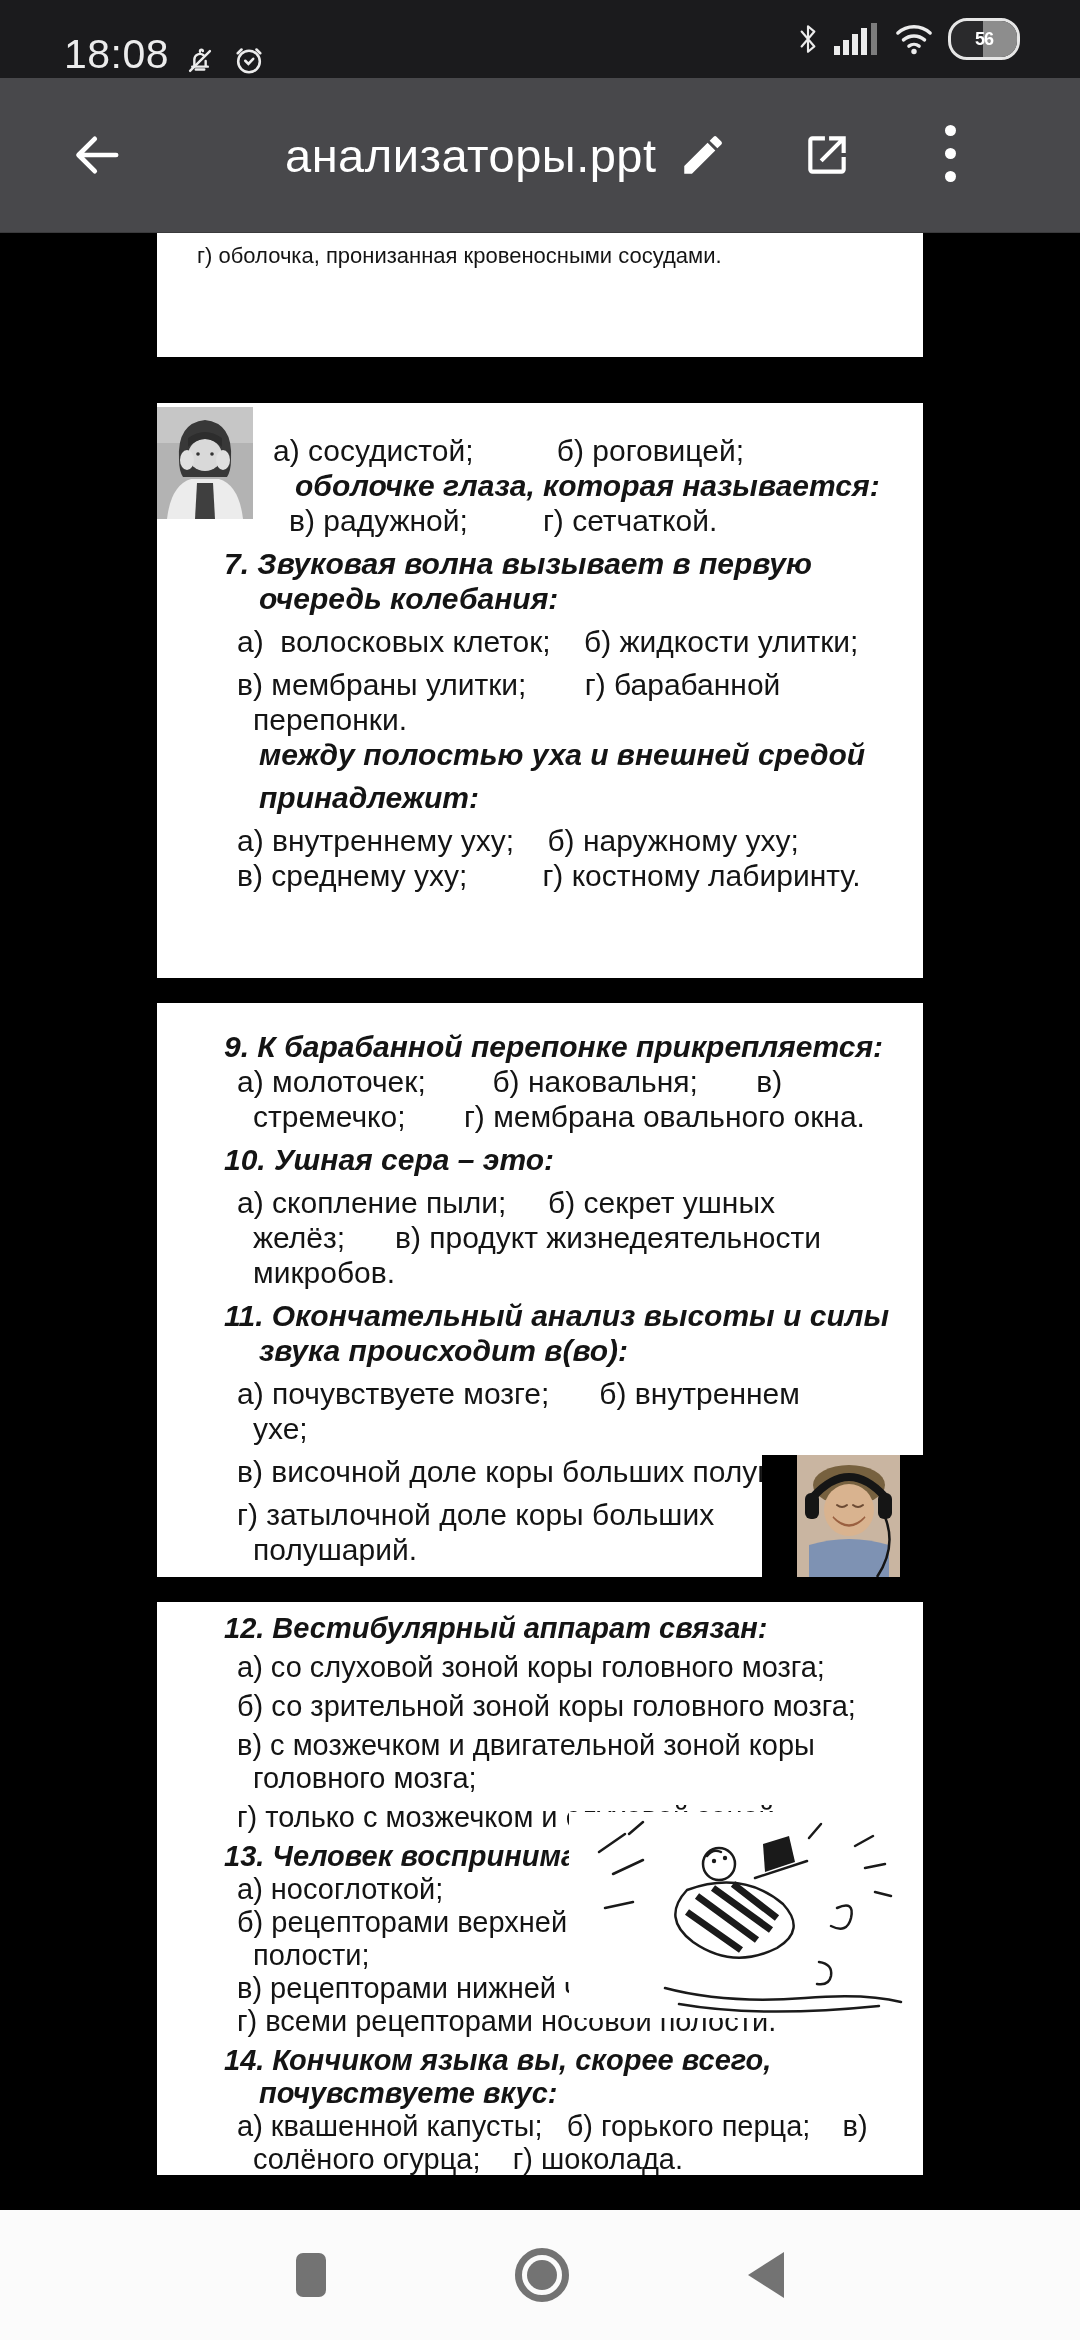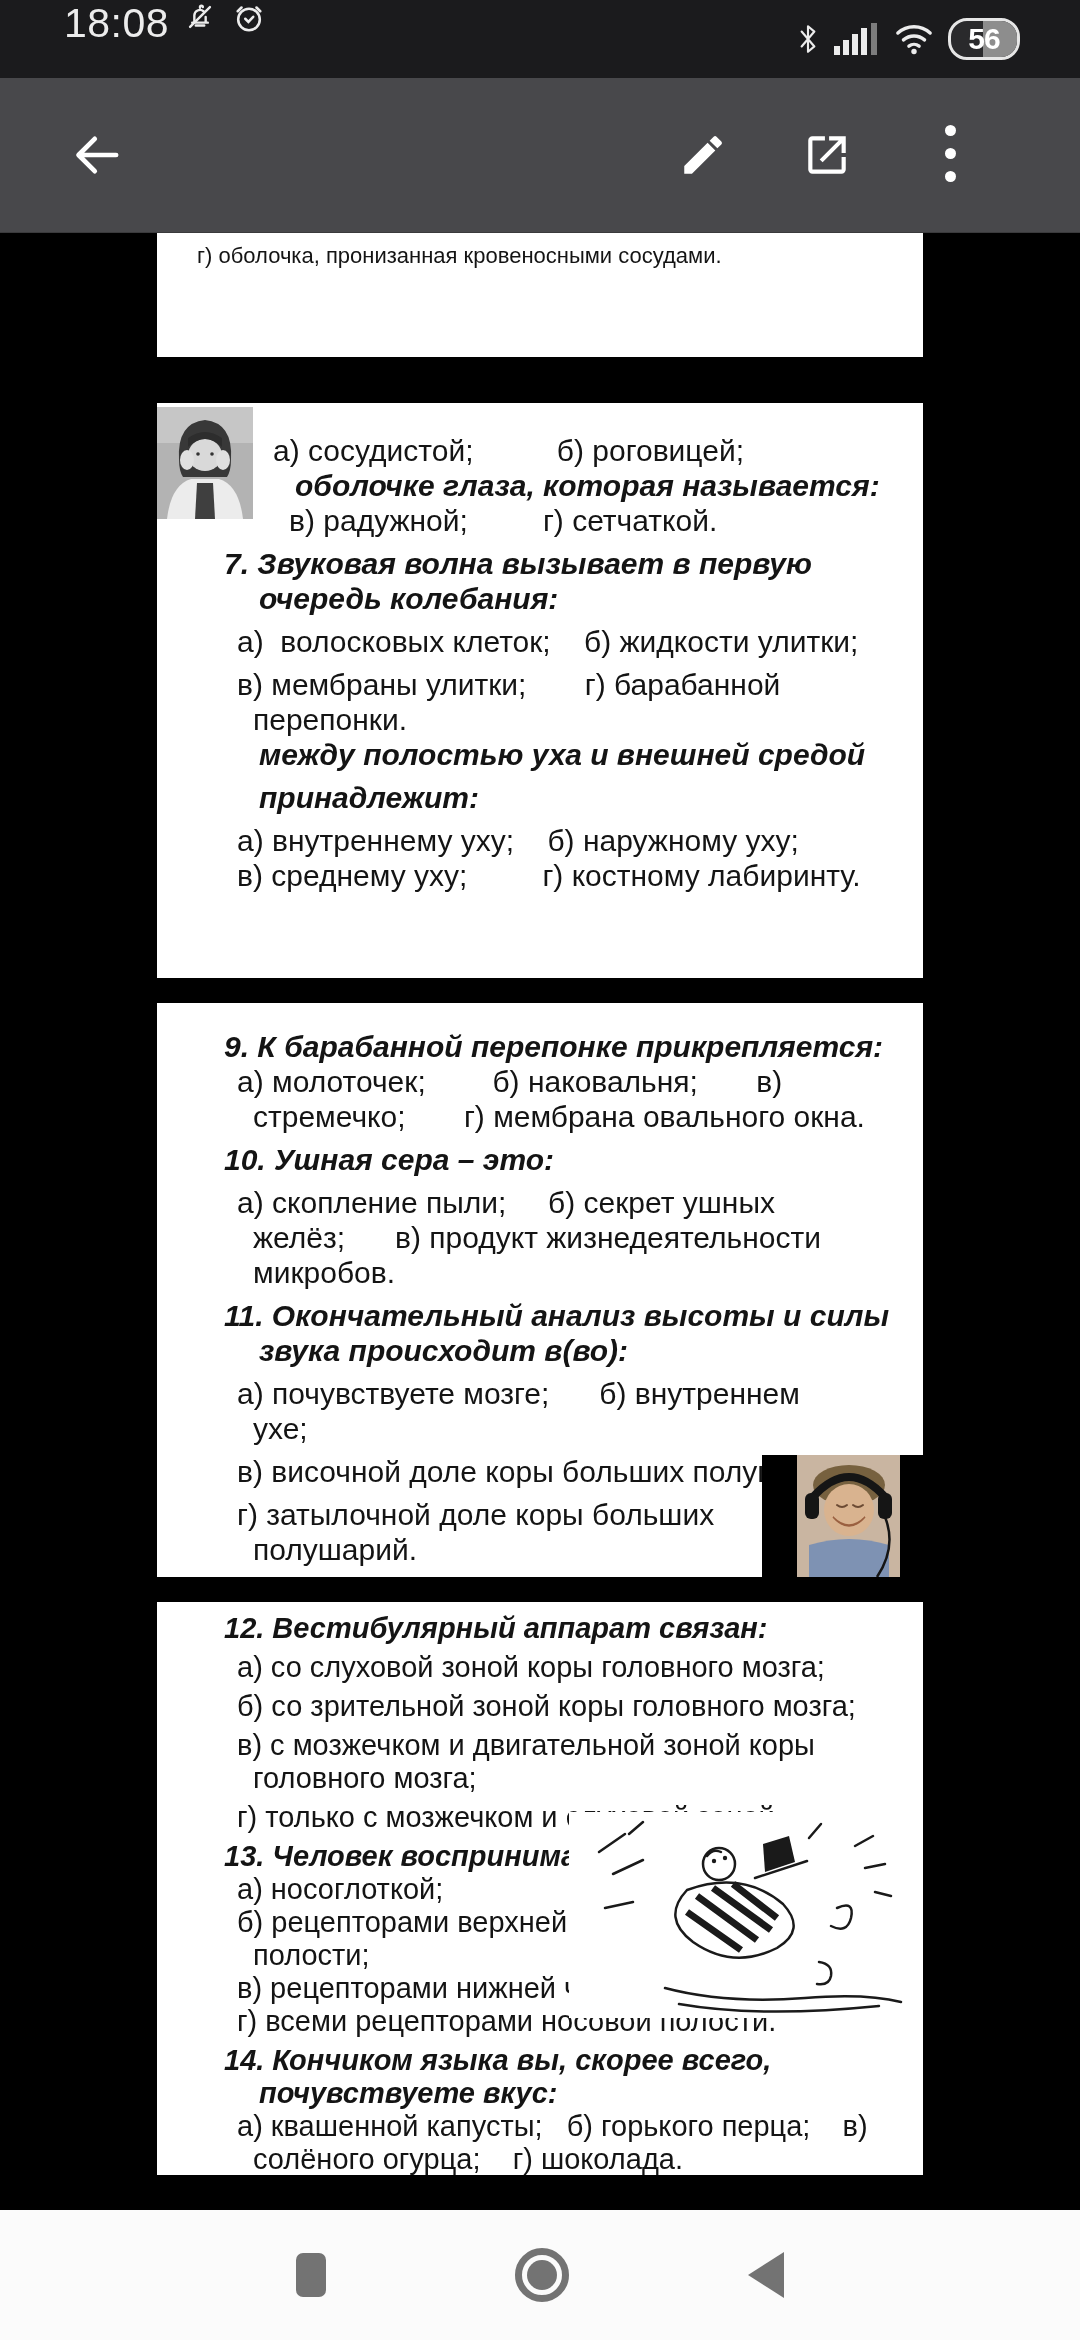--- a/index.html
+++ b/index.html
@@ -1,29 +1,29 @@
 <!DOCTYPE html>
 <html><head>
 <meta charset="utf-8">
 <style>
   html,body{margin:0;padding:0;background:#000;}
   .screen{position:relative;width:1080px;height:2340px;background:#000;overflow:hidden;
           font-family:"Liberation Sans",sans-serif;}
 
   
   .status-bar{position:absolute;top:0;left:0;width:1080px;height:78px;background:#1b1b1d;}
-  .sb-left{position:absolute;left:64px;top:0;height:78px;display:flex;align-items:flex-start;gap:14px;}
+  .sb-left{position:absolute;left:64px;top:0;height:78px;display:flex;align-items:flex-end;gap:14px;}
   .sb-time{color:#ececec;font-size:41px;font-weight:500;letter-spacing:0.5px;}
   .sb-right{position:absolute;right:60px;top:0;height:78px;display:flex;align-items:center;gap:13px;}
   .sb-icon{display:block;}
   .battery{position:relative;width:66px;height:36px;border:3px solid #e6e6e6;border-radius:19px;
            overflow:hidden;background:#2a2a2c;}
   .battery-fill{position:absolute;right:0;top:0;width:52%;height:100%;background:#8d8d8d;}
   .battery-text{position:absolute;left:0;top:0;width:100%;height:100%;display:flex;align-items:center;
-                justify-content:center;color:#fff;font-size:30px;font-weight:700;letter-spacing:-1px;}
+                justify-content:center;color:#fff;font-size:18px;font-weight:700;letter-spacing:-1px;}
 
   
   .app-bar{position:absolute;top:78px;left:0;width:1080px;height:154px;background:#48484b;
            border-bottom:1px solid #3a3a3c;}
   .ab-back{position:absolute;left:70px;top:50px;}
   .ab-title{position:absolute;left:285px;top:0;height:154px;display:flex;align-items:center;
             color:#fff;font-size:47px;font-weight:400;letter-spacing:0.5px;}
   .ab-edit{position:absolute;left:678px;top:52px;}
   .ab-open{position:absolute;left:802px;top:52px;}
   .ab-menu{position:absolute;left:945px;top:47px;width:12px;display:flex;flex-direction:column;gap:12px;}
@@ -105,20 +105,21 @@
         <div class="battery-fill"></div>
         <span class="battery-text">56</span>
       </div>
     </div>
   </header>
 
   <div class="app-bar">
     <svg class="ab-back" width="54" height="54" viewBox="0 0 24 24" fill="none" stroke="#fff" stroke-width="2.1" stroke-linecap="round" stroke-linejoin="round">
       <path d="M20.5 12H4M11 4.8 3.8 12 11 19.2"></path>
     </svg>
+    <div class="ab-title">анализаторы.ppt</div>
     <svg class="ab-edit" width="50" height="50" viewBox="0 0 24 24" fill="#fff">
       <path d="M3 17.3V21h3.7L17.9 9.8 14.2 6.1 3 17.3zM20.8 6.9a1 1 0 0 0 0-1.4l-2.3-2.3a1 1 0 0 0-1.4 0l-1.9 1.9 3.7 3.7 1.9-1.9z"></path>
     </svg>
     <svg class="ab-open" width="50" height="50" viewBox="0 0 24 24" fill="#fff">
       <path d="M19 19H5V5h6V3H5a2 2 0 0 0-2 2v14a2 2 0 0 0 2 2h14a2 2 0 0 0 2-2v-6h-2v6z"></path>
       <path d="M13 3v2h4.6l-9.1 9.1 1.4 1.4L19 6.4V11h2V3h-8z"></path>
     </svg>
     <div class="ab-menu">
         <i></i>
         <i></i>

